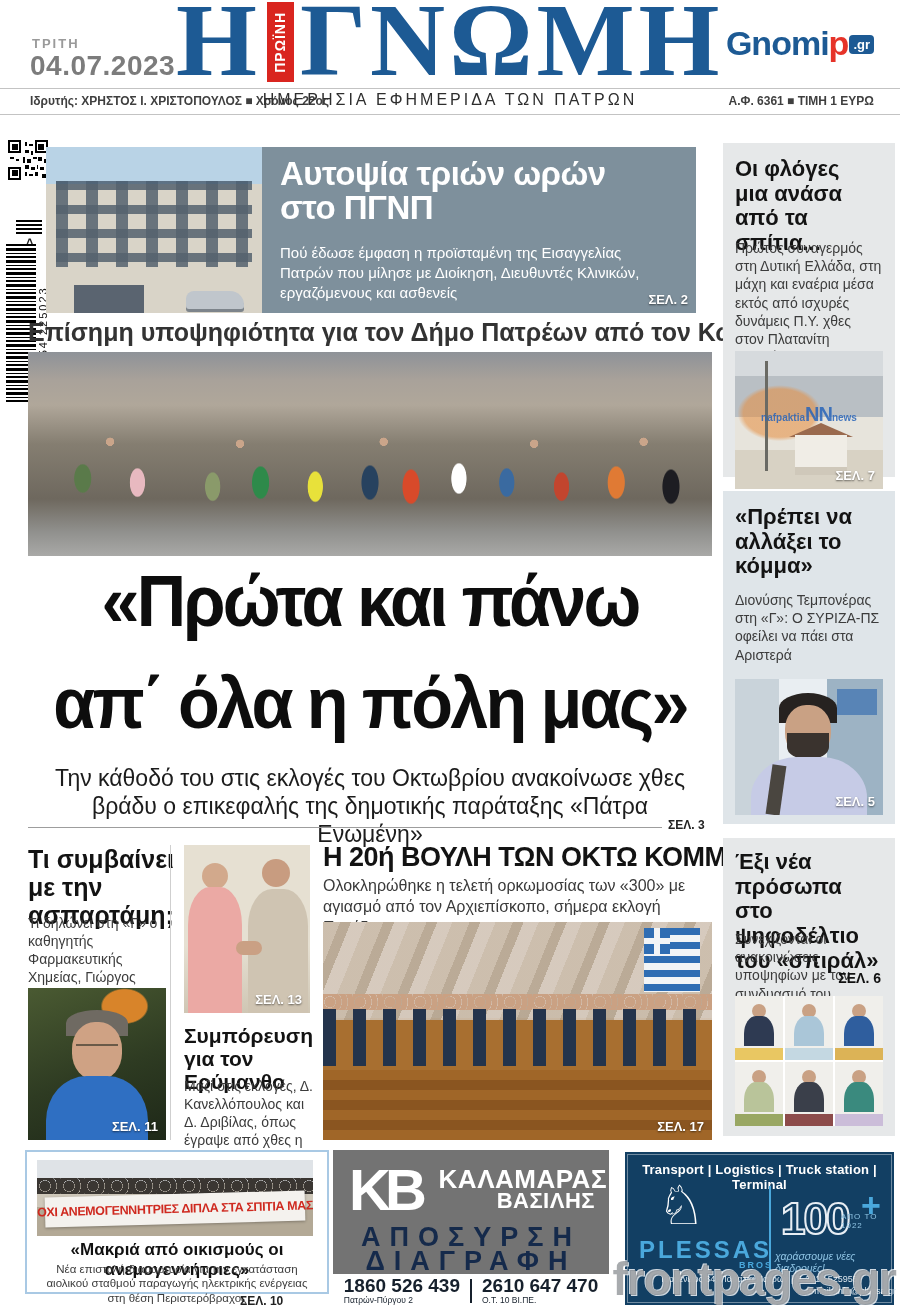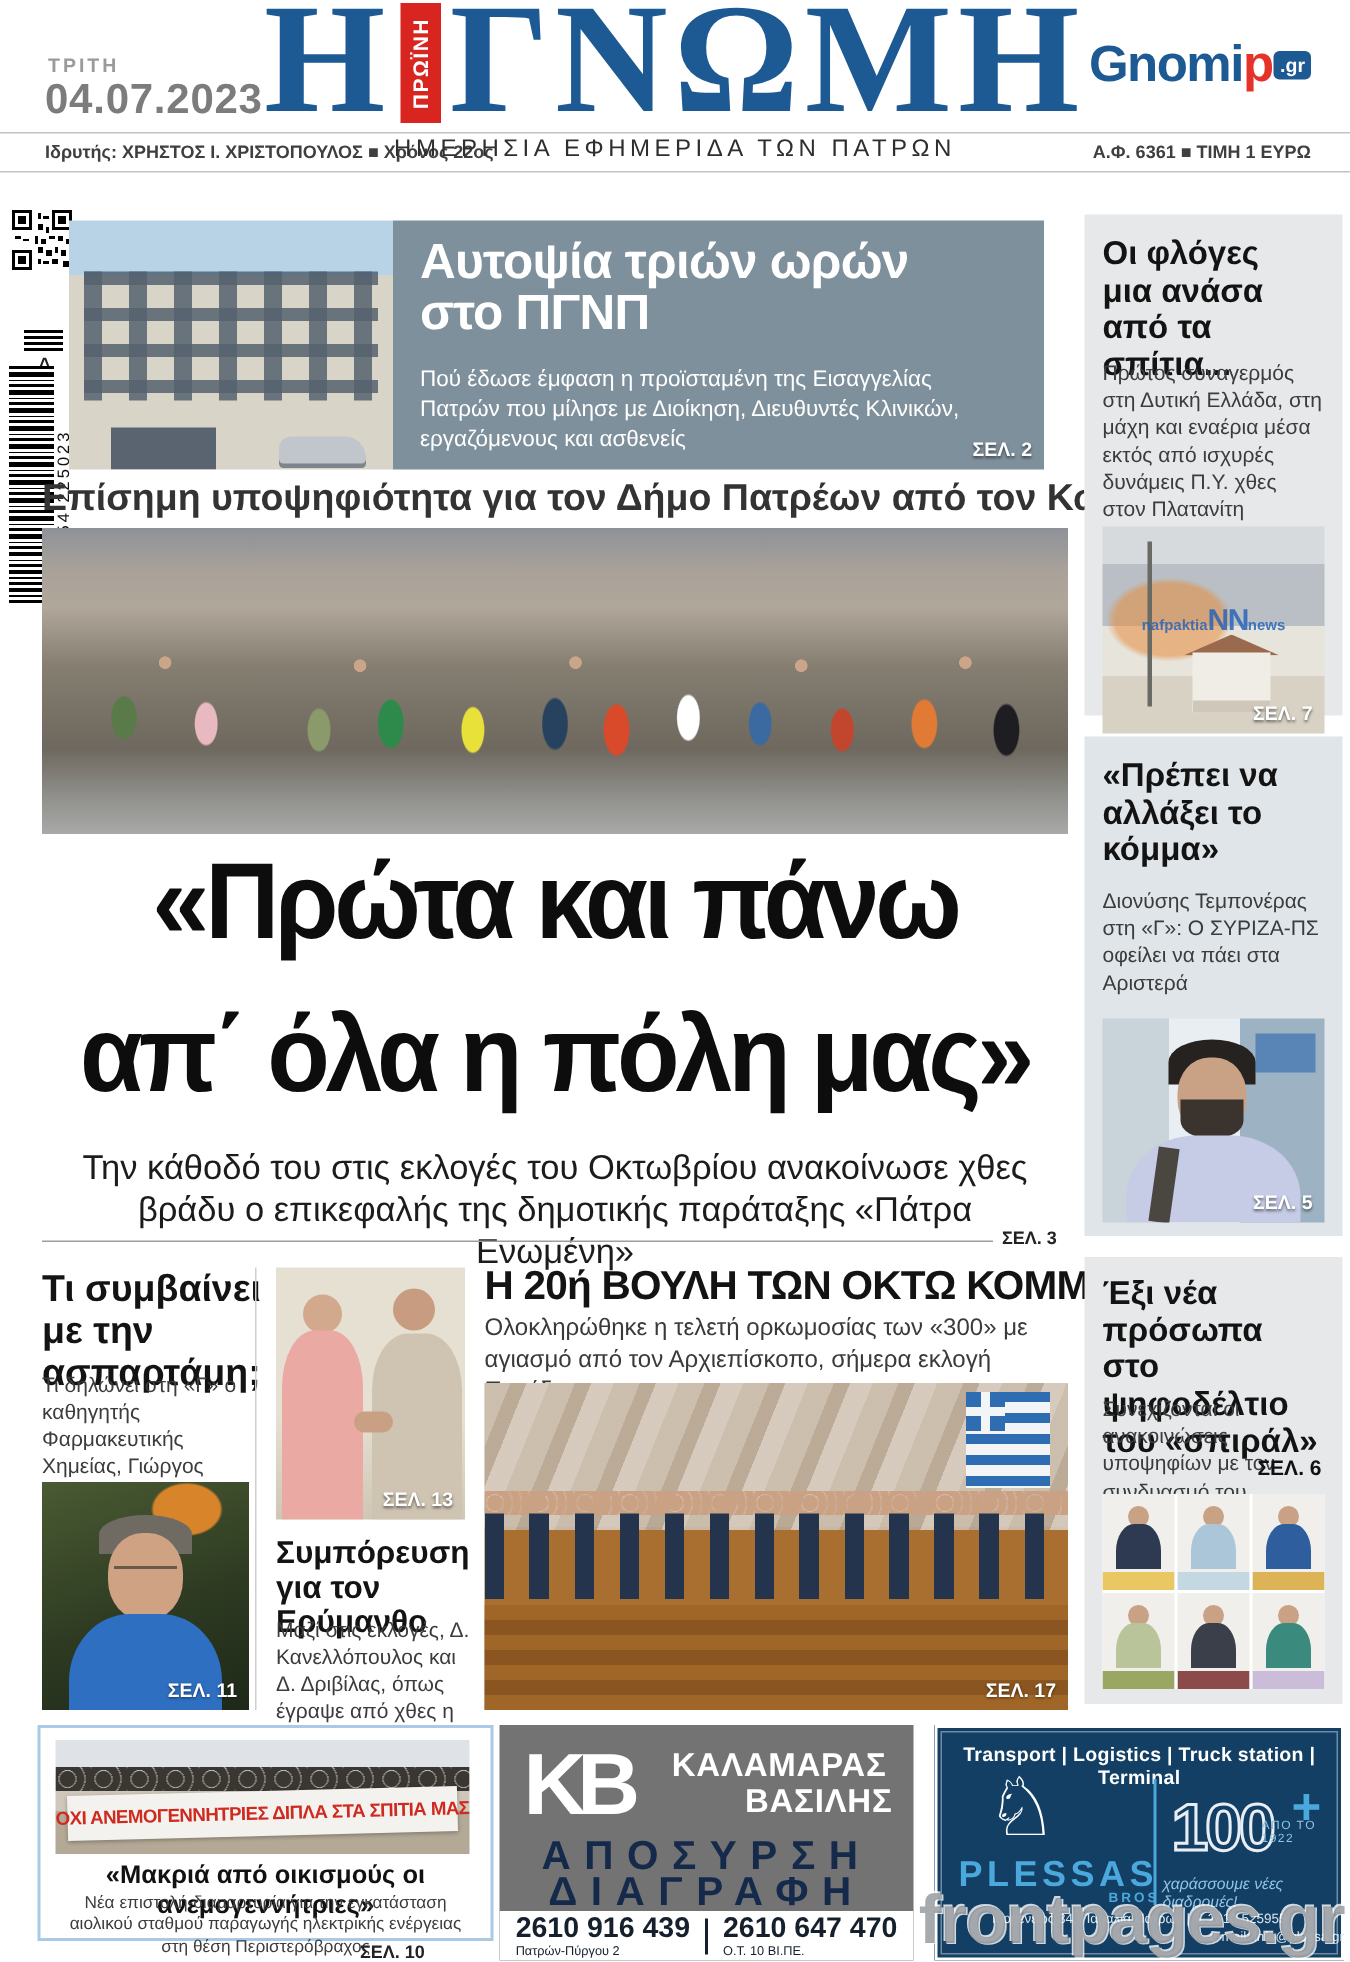--- a/index.html
+++ b/index.html
@@ -149,21 +149,21 @@
               background:repeating-radial-gradient(circle at 8px 8px,#3a3632 0 5px,transparent 6px);background-size:24px 16px;}
   .wind-banner{position:absolute;left:8px;top:34px;right:8px;height:30px;background:#f4f2ee;transform:rotate(-1.5deg);
                display:flex;align-items:center;justify-content:center;box-shadow:0 1px 3px rgba(0,0,0,.3);}
   .wind-banner span{color:#cf2a20;font-weight:bold;font-size:12.5px;letter-spacing:-.4px;white-space:nowrap;}
   .wind-title{position:absolute;left:6px;top:88px;right:6px;text-align:center;font-size:17px;font-weight:bold;color:#111;}
   .wind-text{position:absolute;left:10px;top:110px;right:10px;text-align:center;font-size:11.5px;line-height:1.25;color:#3c3c3c;}
   .wind-pg{position:absolute;left:240px;top:1294px;font-size:12px;font-weight:bold;color:#222;}
 
   .kal{position:absolute;left:333px;top:1150px;width:276px;height:157px;background:#737373;overflow:hidden;}
   .kal .logo{position:absolute;left:16px;top:6px;color:#fff;font-weight:bold;font-size:58px;letter-spacing:-6px;}
-  .kal .n1{position:absolute;right:18px;top:14px;color:#fff;font-weight:bold;font-size:22px;letter-spacing:.5px;}
+  .kal .n1{position:absolute;right:2px;top:14px;color:#fff;font-weight:bold;font-size:26px;letter-spacing:.5px;}
   .kal .n2{position:absolute;right:14px;top:38px;color:#fff;font-weight:bold;font-size:22px;letter-spacing:.5px;}
   .kal .s1{position:absolute;left:0;right:0;top:72px;text-align:center;color:#152a4b;font-weight:bold;font-size:27px;letter-spacing:9px;}
   .kal .s2{position:absolute;left:0;right:0;top:96px;text-align:center;color:#152a4b;font-weight:bold;font-size:27px;letter-spacing:9px;}
   .kal .strip{position:absolute;left:0;right:0;bottom:0;height:33px;background:#fff;display:flex;align-items:center;justify-content:center;gap:10px;}
   .kal .ph{font-size:19px;font-weight:bold;color:#16202c;line-height:1;}
   .kal .ad{font-size:8.5px;color:#16202c;text-align:left;}
   .kal .sep{width:2px;height:24px;background:#16202c;}
 
   .ple{position:absolute;left:623px;top:1150px;width:273px;height:157px;background:#123f63;box-shadow:inset 0 0 0 2px #fff,inset 0 0 0 4px #123f63,inset 0 0 0 5px #ffffff66;overflow:hidden;color:#fff;}
   .ple .srv{position:absolute;left:0;right:0;top:12px;text-align:center;font-size:13px;font-weight:bold;letter-spacing:.2px;}
@@ -355,21 +355,21 @@
   <div class="wind-pg">ΣΕΛ. 10</div>
 
   <div class="kal">
     <div class="logo">ΚΒ</div>
     <div class="n1">ΚΑΛΑΜΑΡΑΣ</div>
     <div class="n2">ΒΑΣΙΛΗΣ</div>
     <div class="s1">ΑΠΟΣΥΡΣΗ</div>
     <div class="s2">ΔΙΑΓΡΑΦΗ</div>
     <div class="strip">
       <div style="text-align:center">
-        <div class="ph">2610 916 439</div>
+        <div class="ph">1860 526 439</div>
         <div class="ad">Πατρών-Πύργου 2</div>
       </div>
       <div class="sep"></div>
       <div style="text-align:left">
         <div class="ph">2610 647 470</div>
         <div class="ad">Ο.Τ. 10 ΒΙ.ΠΕ.</div>
       </div>
     </div>
   </div>
 

